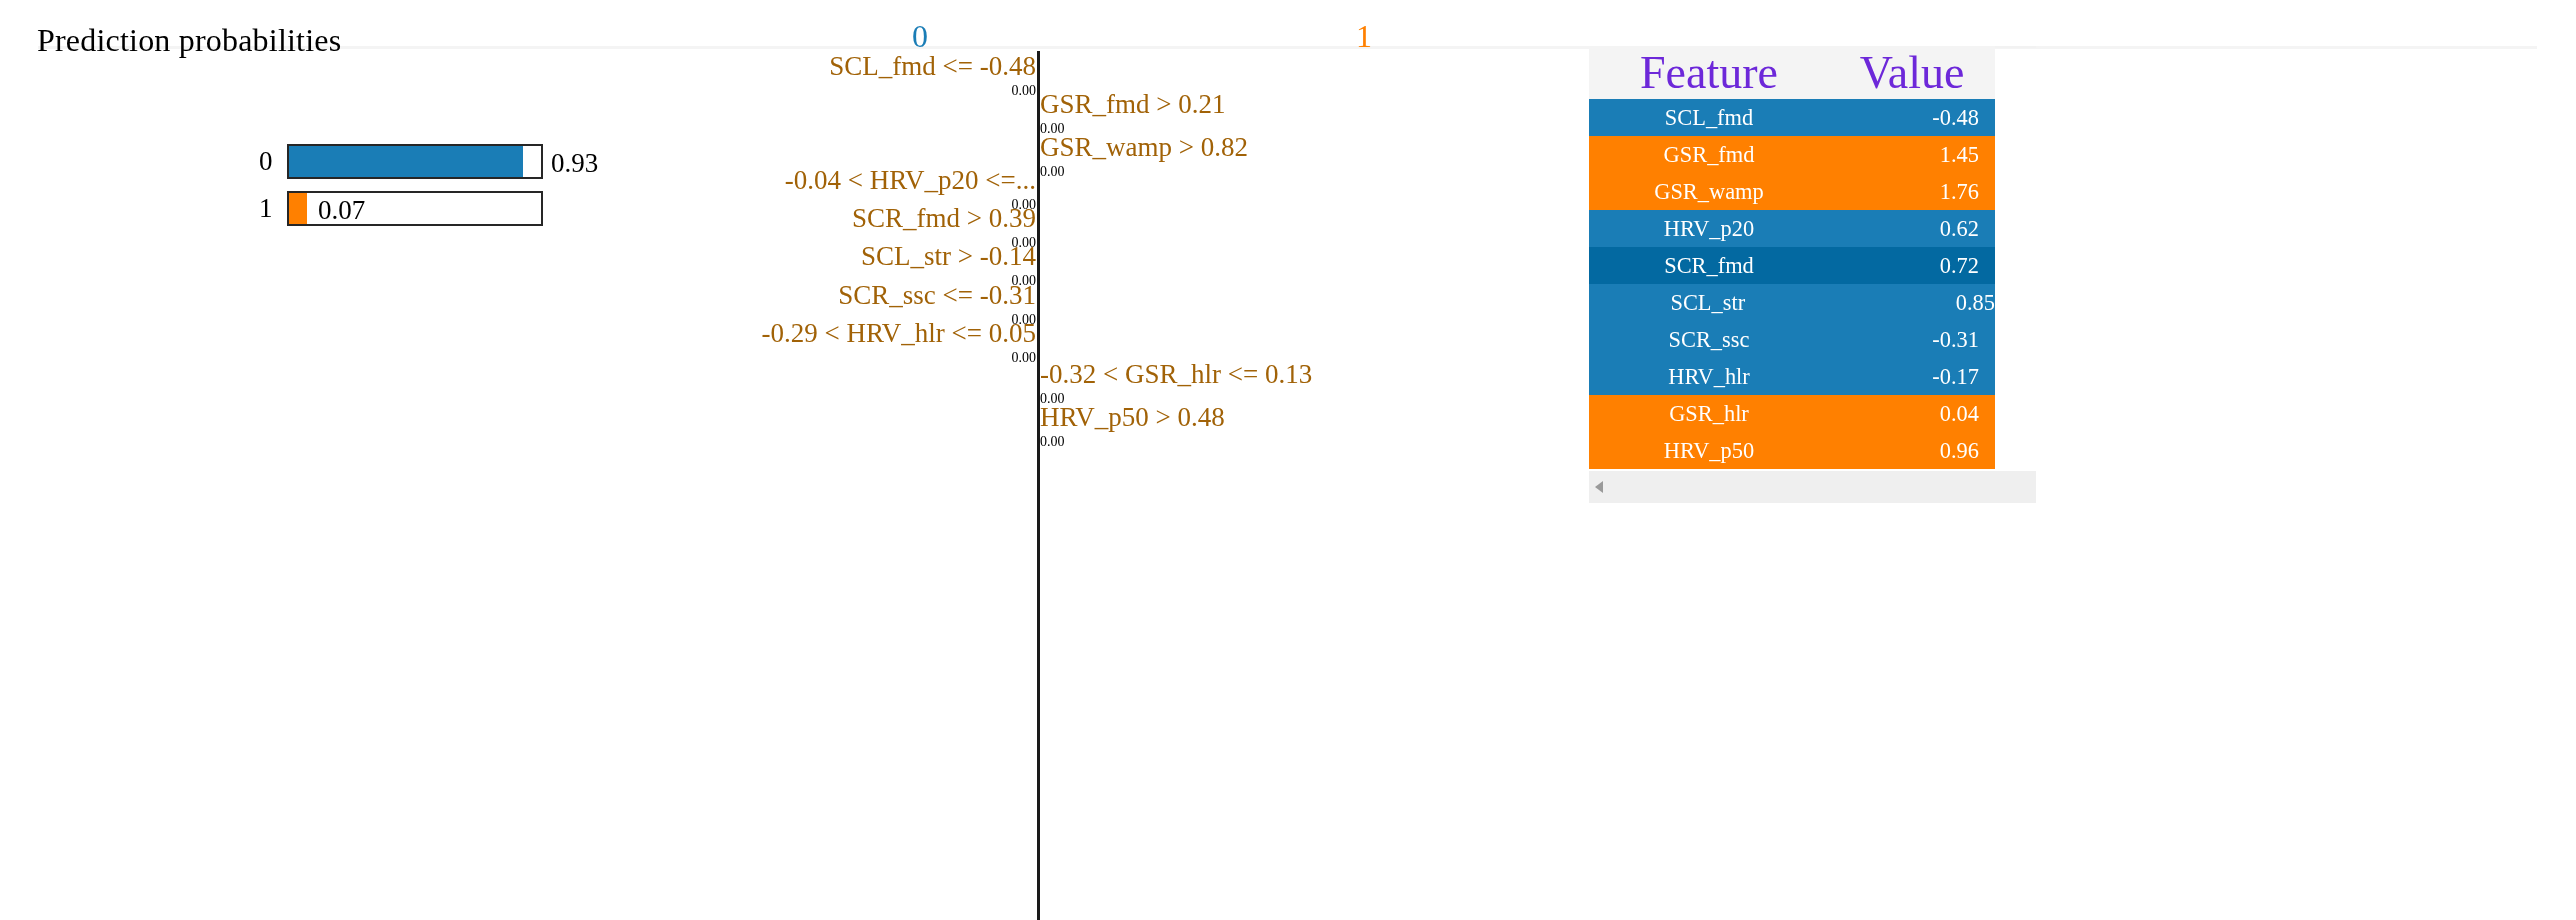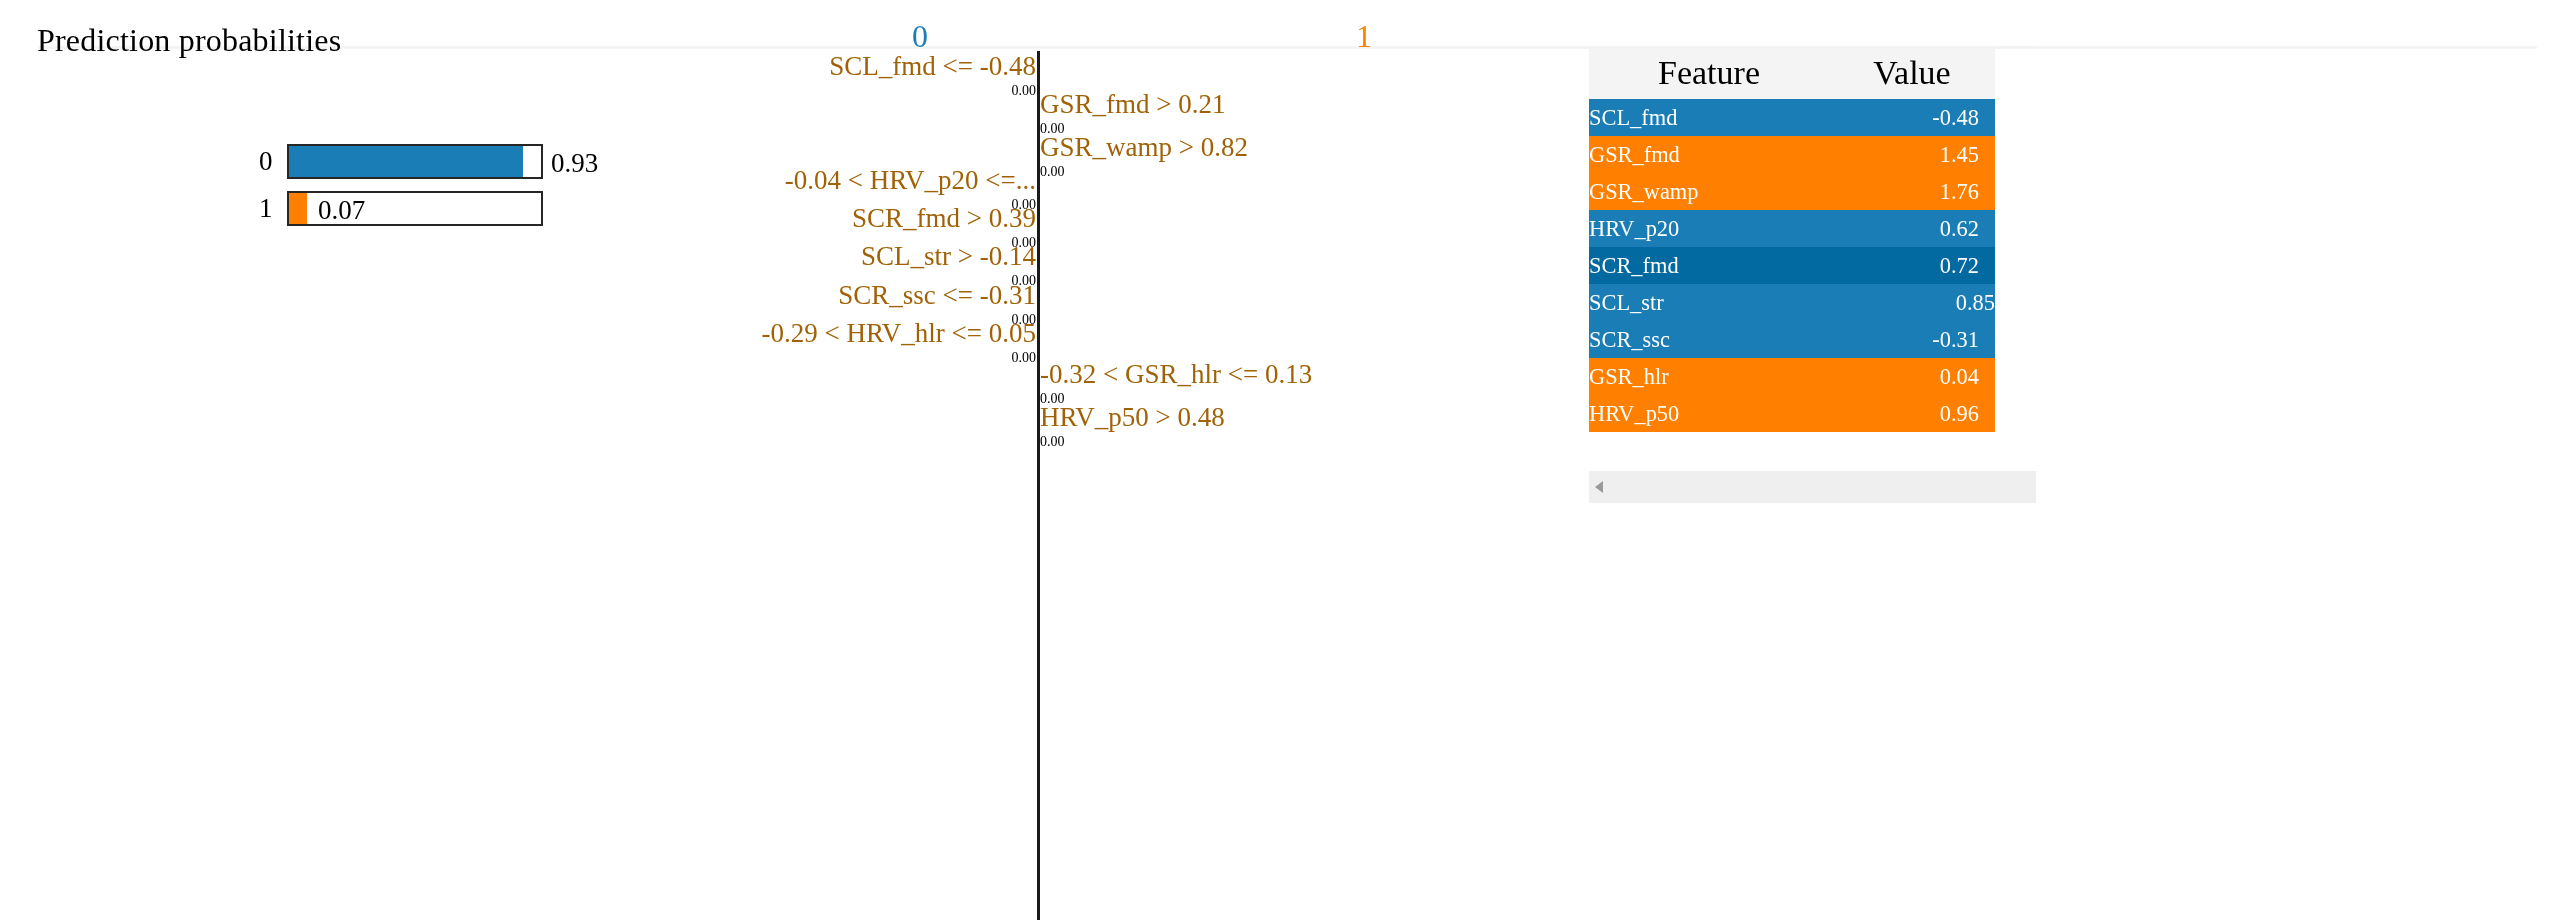--- a/index.html
+++ b/index.html
@@ -164,38 +164,38 @@
     top: 46px;
     width: 406px;
   }
   #feature-table-head {
     display: flex;
     background: #f4f4f4;
     height: 53px;
     align-items: center;
   }
   #feature-table-head .th {
-    font-size: 34px;
-    color: #000000;
+    font-size: 46px;
+    color: #6d28d9;
     line-height: 53px;
   }
   #feature-table-head .th.feature { width: 240px; text-align: center; }
   #feature-table-head .th.value   { width: 166px; text-align: center; }
 
   .feat-row {
     display: flex;
     height: 37px;
     align-items: center;
   }
   .feat-row .td {
     font-size: 22.4px;
     color: #ffffff;
     line-height: 37px;
   }
-  .feat-row .td.name  { width: 240px; text-align: left; }
+  .feat-row .td.name  { width: 240px; text-align: center; }
   .feat-row .td.value { width: 150px; text-align: right; }
 
   #table-scrollbar {
     position: absolute;
     left: 1589px;
     top: 396px;
     width: 447px;
     height: 32px;
     background: #efefef;
   }
@@ -311,20 +311,24 @@
         <div class="td value">0.72</div>
       </div>
       <div class="feat-row" style="background: rgb(26, 125, 182); gap: 20px;">
         <div class="td name">SCL_str</div>
         <div class="td value">0.85</div>
       </div>
       <div class="feat-row" style="background: rgb(26, 125, 182);">
         <div class="td name">SCR_ssc</div>
         <div class="td value">-0.31</div>
       </div>
+      <div class="feat-row" style="background: rgb(26, 125, 182);">
+        <div class="td name">HRV_hlr</div>
+        <div class="td value">-0.17</div>
+      </div>
       <div class="feat-row" style="background: rgb(255, 128, 0);">
         <div class="td name">GSR_hlr</div>
         <div class="td value">0.04</div>
       </div>
       <div class="feat-row" style="background: rgb(255, 128, 0);">
         <div class="td name">HRV_p50</div>
         <div class="td value">0.96</div>
       </div>
     </div>
 </div>

